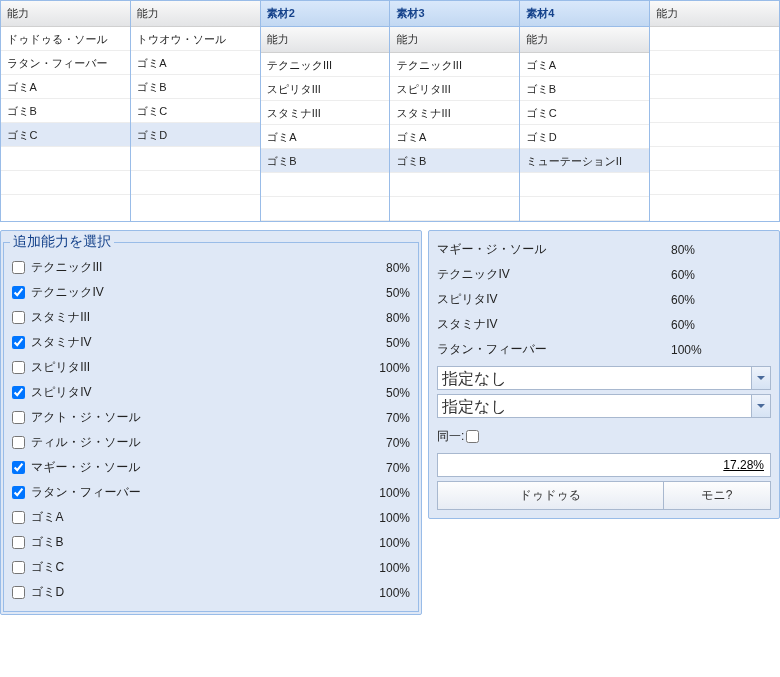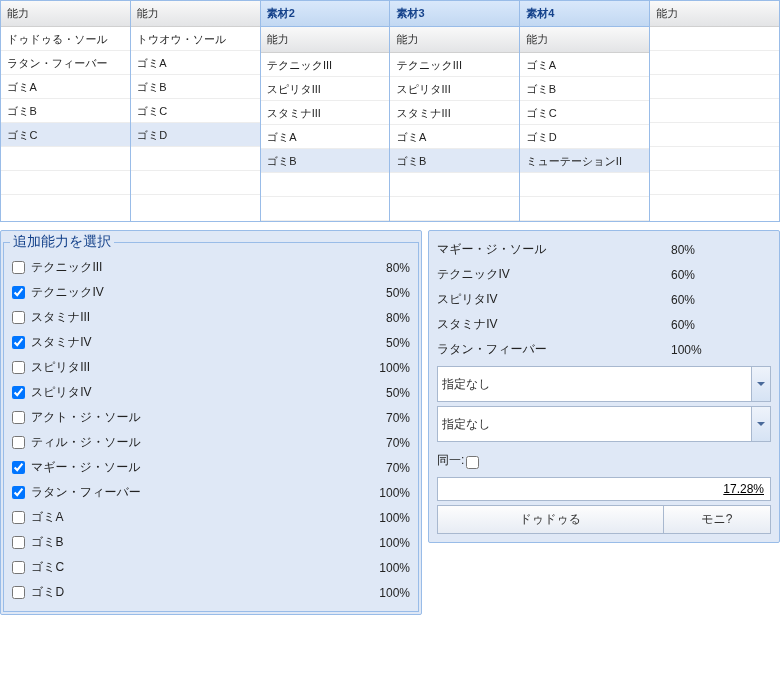--- a/index.html
+++ b/index.html
@@ -102,26 +102,26 @@
 .summary-row .summary-pct { width: 120px; text-align: left; padding-left: 20px; }
 
 .select-wrap {
   position: relative;
   margin: 4px 0;
 }
 .select-wrap select {
   width: 100%;
   border: 1px solid #a8b8cf;
   background: #fff;
-  font-size: 12px;
+  font-size: 16px;
   padding: 3px 4px;
   color: #333;
   appearance: none;
   -webkit-appearance: none;
-  height: 36px;
+  height: 24px;
 }
 .select-wrap::after {
   content: "";
   position: absolute;
   right: 1px; top: 1px; bottom: 1px;
   width: 18px;
   background: linear-gradient(#eef3fb, #d6e3f4);
   border-left: 1px solid #a8b8cf;
   pointer-events: none;
 }
@@ -133,21 +133,21 @@
   border-left: 4px solid transparent;
   border-right: 4px solid transparent;
   border-top: 4px solid #4a6a9a;
   transform: translateY(-50%);
   z-index: 2;
   pointer-events: none;
 }
 
 .same-row {
   display: flex;
-  align-items: flex-end;
+  align-items: center;
   gap: 2px;
   padding: 6px 0;
   font-size: 12px;
 }
 .same-row label { color: #222; }
 
 .pct-output {
   background: #fff;
   border: 1px solid #a8b8cf;
   padding: 4px 6px;

